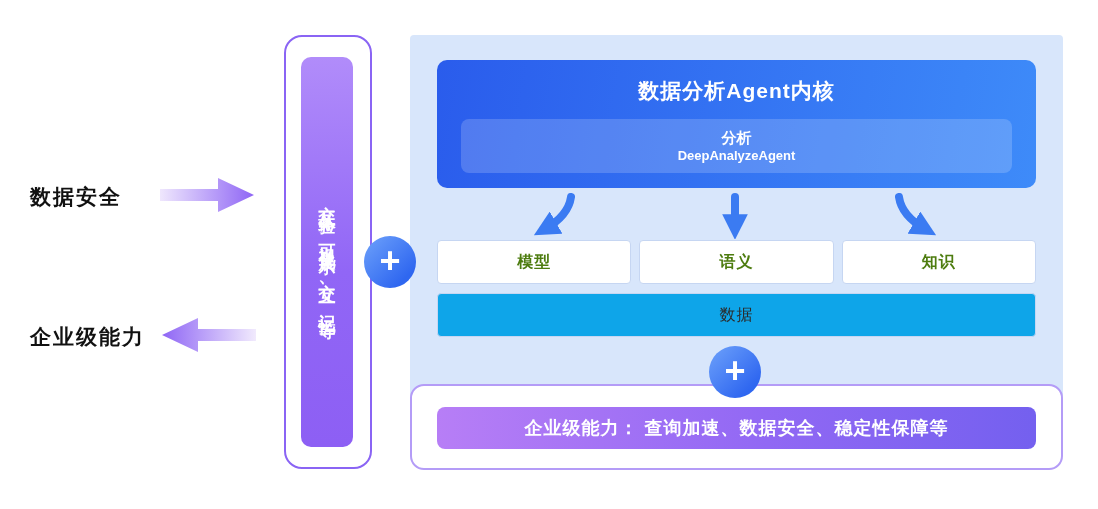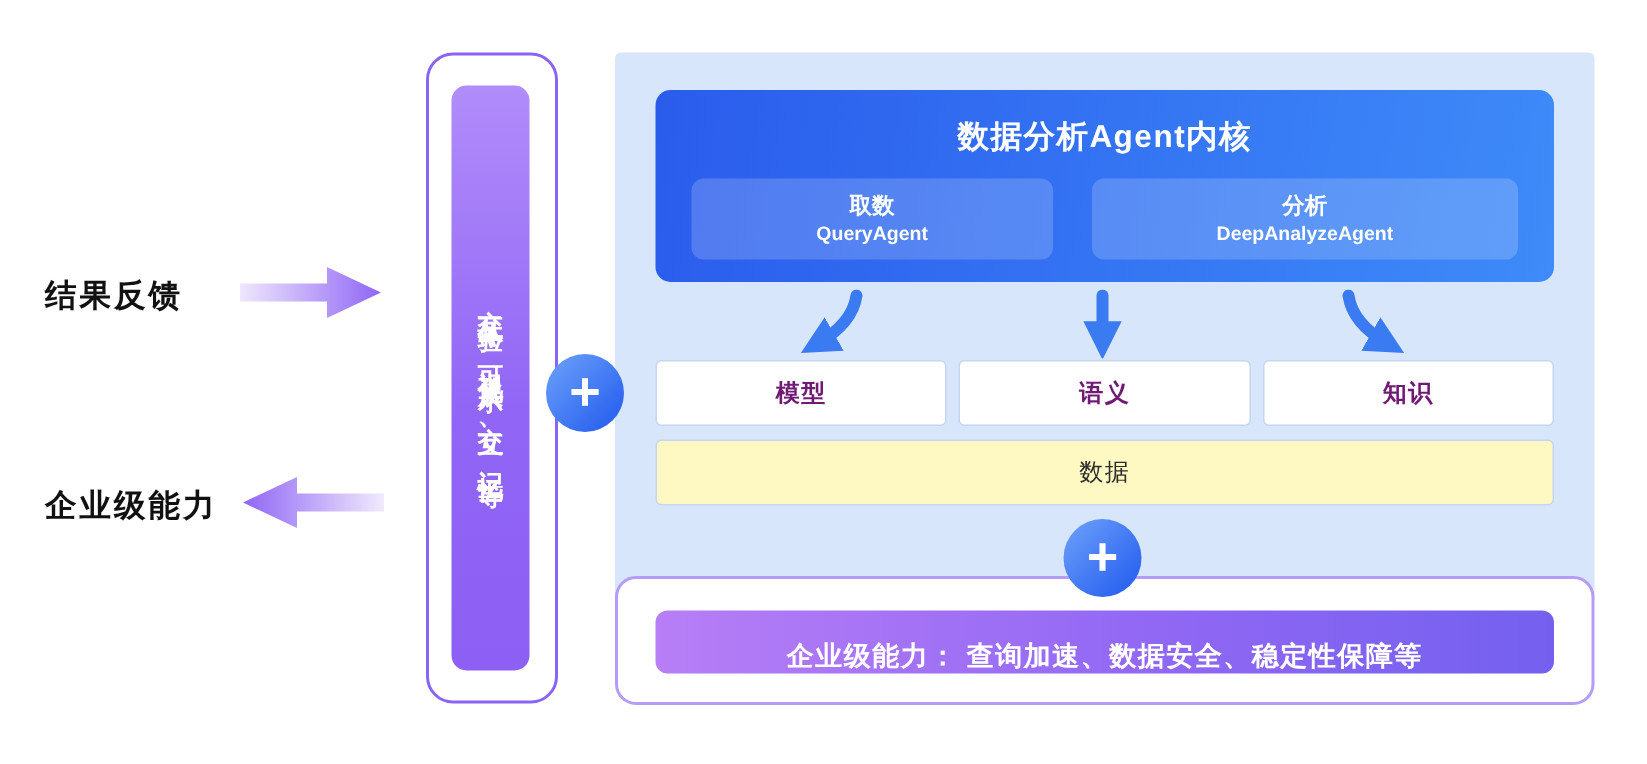--- a/index.html
+++ b/index.html
@@ -43,50 +43,50 @@
 
   .flow-svg { position: absolute; width: 60px; height: 46px; }
   .curve1 { left: 115px; top: 158px; }
   .curve2 { left: 295px; top: 158px; }
   .curve3 { left: 475px; top: 158px; }
 
   .cap-row { position: absolute; left: 27px; right: 27px; top: 205px; height: 44px;
              display: flex; gap: 8px; }
   .cap-box { flex: 1; background: #ffffff; border: 1px solid #c6d6f2; border-radius: 4px;
              display: flex; align-items: center; justify-content: center;
-             color: #701a75; font-size: 16px; font-weight: bold; letter-spacing: 1px; }
+             color: #4d7c0f; font-size: 16px; font-weight: bold; letter-spacing: 1px; }
   .data-box { position: absolute; left: 27px; right: 27px; top: 258px; height: 44px;
-              background: #fef9c3; border: 1px solid #c6d6f2; border-radius: 4px;
+              background: #0ea5e9; border: 1px solid #c6d6f2; border-radius: 4px;
               display: flex; align-items: center; justify-content: center;
               color: #2b2b2b; font-size: 16px; letter-spacing: 1px; }
 
   
   .plus { position: absolute; width: 52px; height: 52px; border-radius: 50%;
           background: linear-gradient(135deg, #6ea2fb 0%, #2f67f0 80%);
           display: flex; align-items: center; justify-content: center;
           color: #ffffff; font-size: 36px; font-weight: bold; line-height: 1;
           padding-bottom: 3px; z-index: 6; box-shadow: 0 0 0 0 transparent; }
   .plus-1 { left: 364px; top: 236px; }
   .plus-2 { left: 709px; top: 346px; }
 
   
   .ent-wrap { position: absolute; left: 410px; top: 384px; width: 653px; height: 86px;
               background: #ffffff; border: 2px solid #b49cf7; border-radius: 14px; }
   .ent-bar { position: absolute; left: 25px; top: 21px; width: 599px; height: 42px;
              border-radius: 8px;
              background: linear-gradient(90deg, #b77ef6 0%, #9168f4 55%, #7460ef 100%);
-             display: flex; align-items: flex-end; justify-content: center;
+             display: flex; align-items: center; justify-content: center;
              color: #ffffff; font-size: 18px; font-weight: bold; letter-spacing: 1px; }
 </style>
 </head>
 <body>
 
 <div class="stage">
 
-  <div class="flow-label lbl-input">结果反馈</div>
+  <div class="flow-label lbl-input">数据安全</div>
 
   <svg class="flow-arrow arrow-in" viewBox="0 0 100 44">
     <defs>
       <linearGradient id="gradR" x1="0" y1="0" x2="1" y2="0">
         <stop offset="0" stop-color="#efe7fd"></stop>
         <stop offset="1" stop-color="#8f66f5"></stop>
       </linearGradient>
     </defs>
     <path d="M2,16 L60,16 L60,5 L96,22 L60,39 L60,28 L2,28 Z" fill="url(#gradR)"></path>
   </svg>
@@ -111,24 +111,20 @@
 
   <div class="plus plus-1">
     <span>+</span>
   </div>
 
   <div class="panel">
 
     <div class="core-header">
       <div class="core-title">数据分析Agent内核</div>
       <div class="agents">
-        <div class="agent">
-          <span class="agent-role">取数</span>
-          <span class="agent-name">QueryAgent</span>
-        </div>
         <div class="agent wide">
           <span class="agent-role">分析</span>
           <span class="agent-name">DeepAnalyzeAgent</span>
         </div>
       </div>
     </div>
 
     <svg class="flow-svg curve1" viewBox="0 0 60 46">
       <defs>
         <marker id="ah1" viewBox="0 0 10 10" refX="5" refY="5" markerWidth="3.2" markerHeight="3.2" orient="auto">

